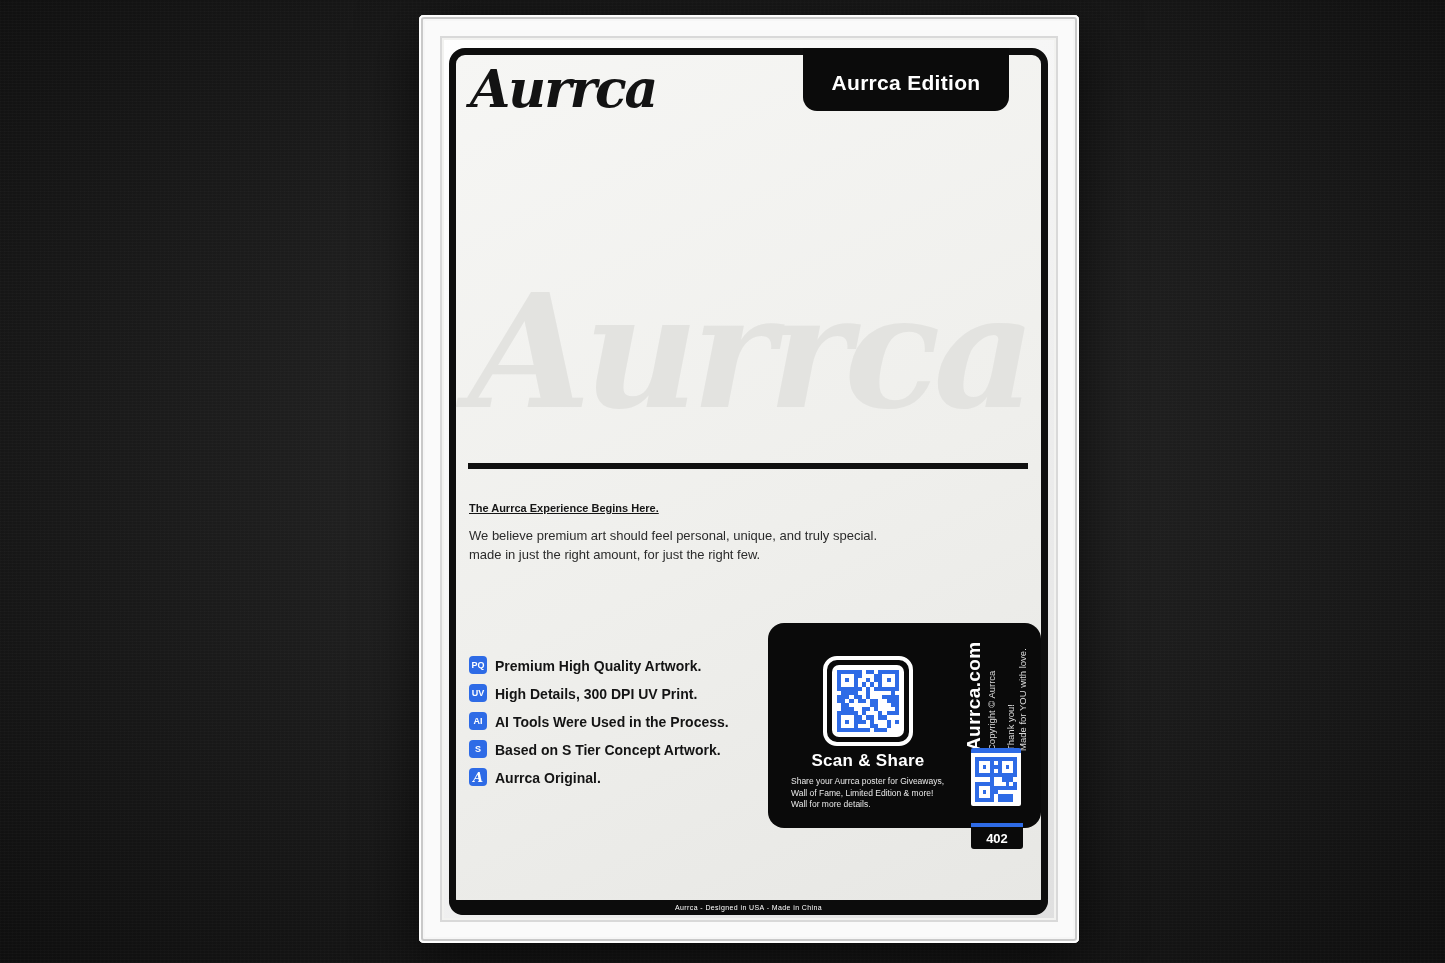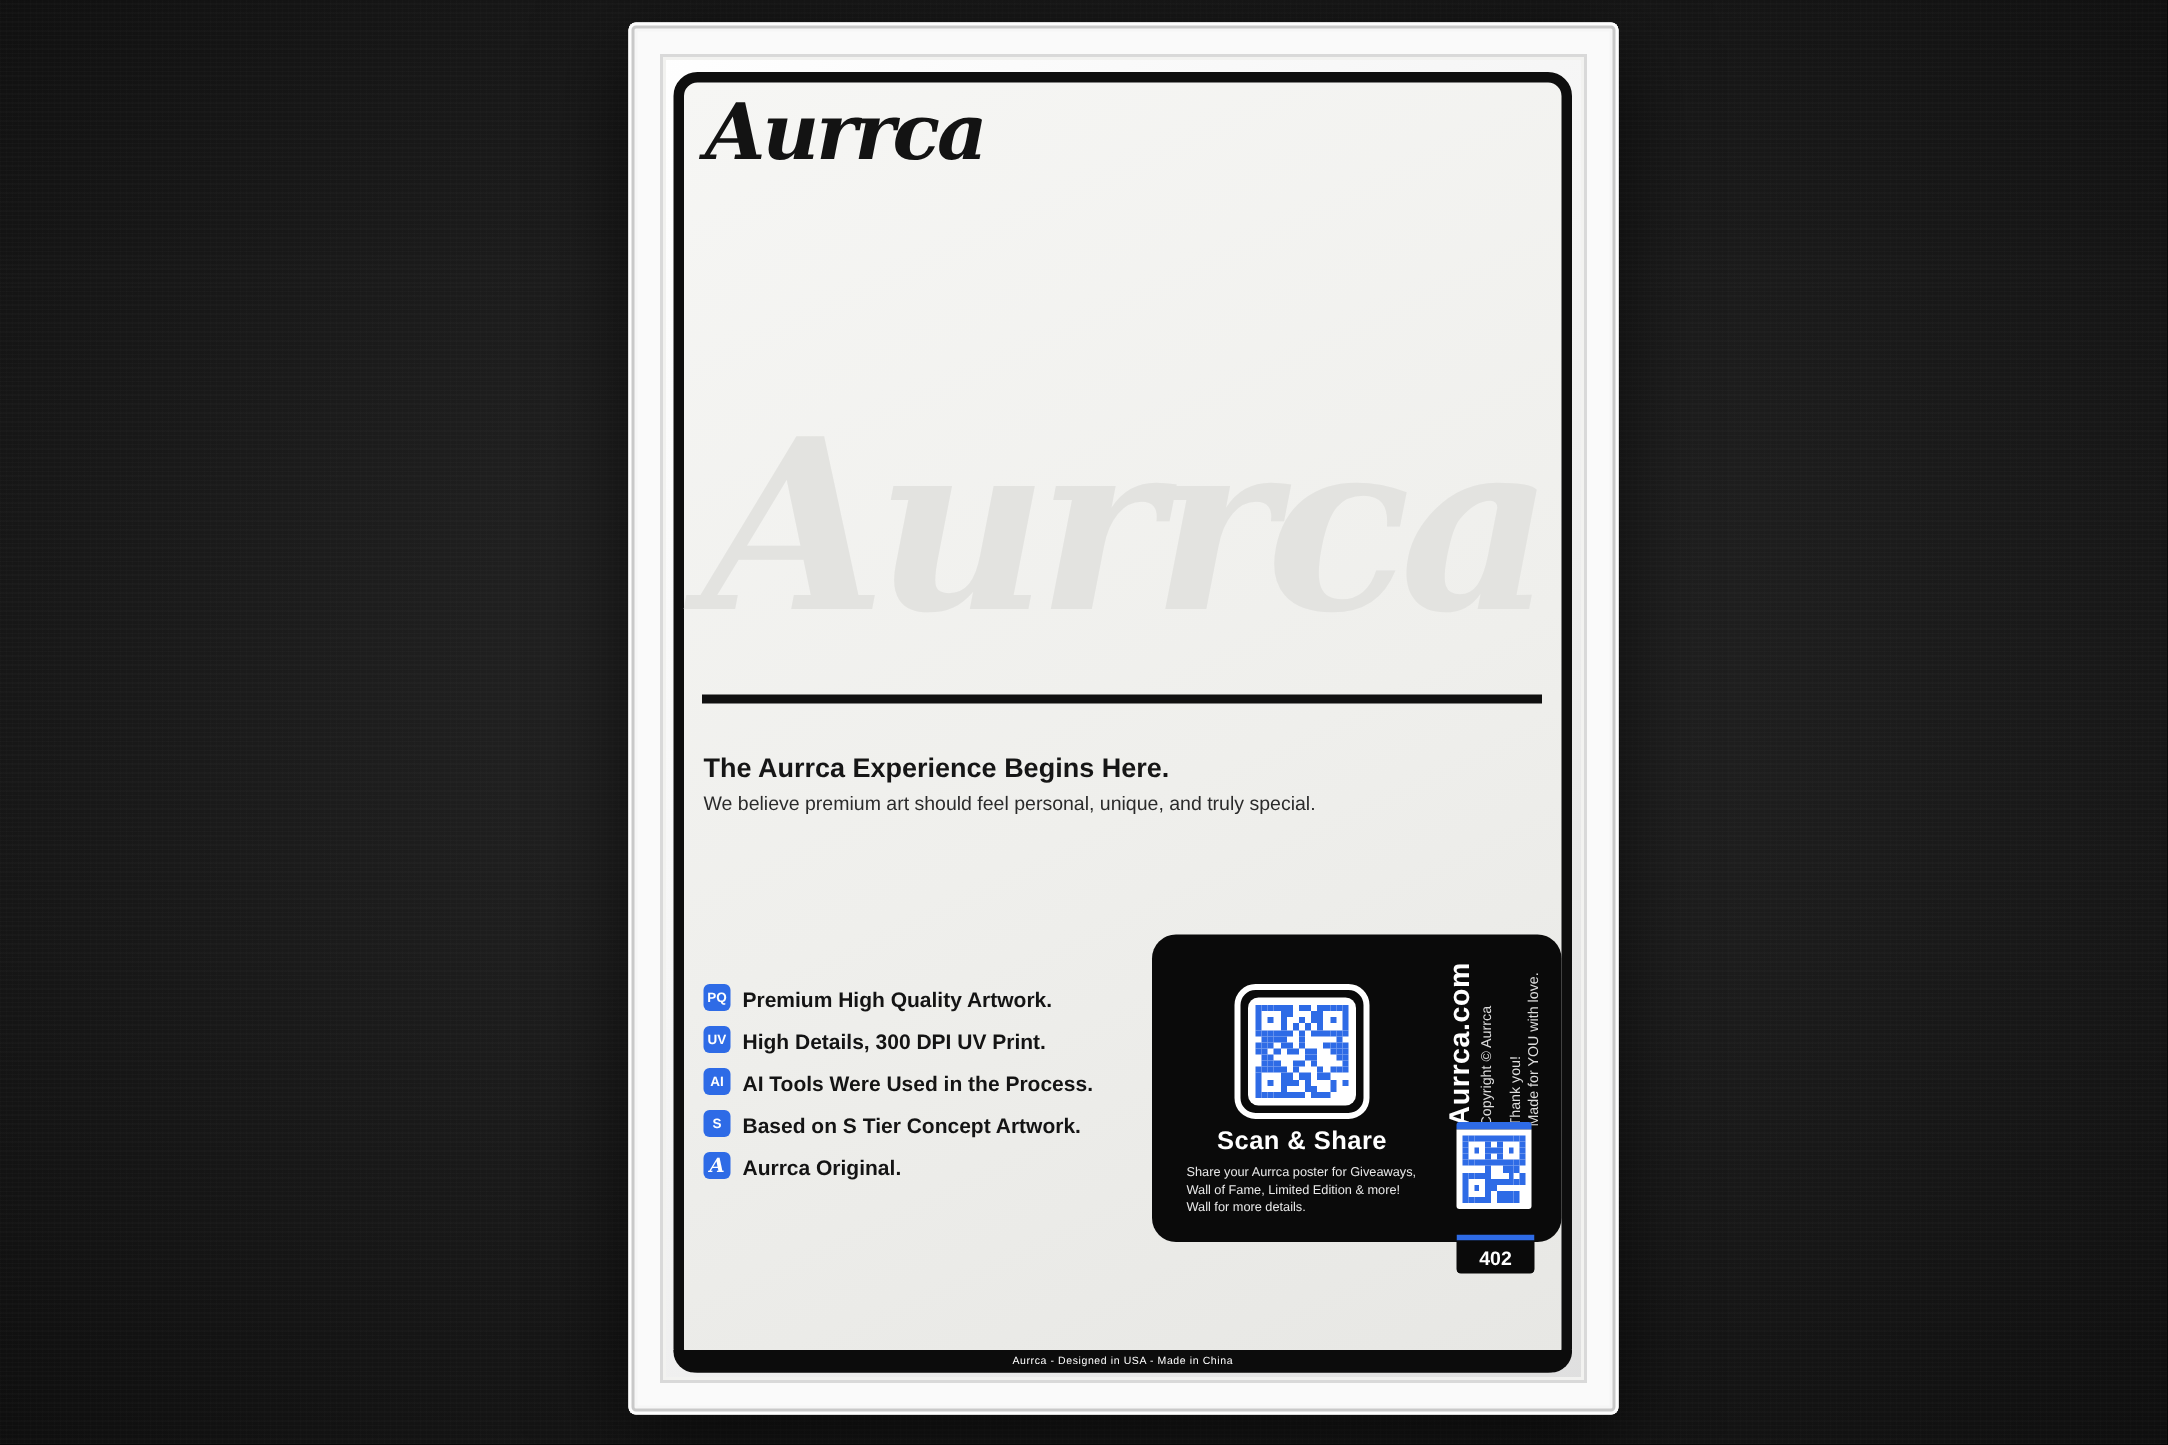--- a/index.html
+++ b/index.html
@@ -50,21 +50,21 @@
   .title{ font-size:20px; font-weight:bold; margin-bottom:13px; }
   .collection{ font-size:15.5px; font-weight:bold; margin-bottom:10px; }
   .edition-num{ font-size:14.5px; font-weight:600; color:#3f3f3f; }
   .watermark{
     position:absolute; left:0; right:0; top:218px; text-align:center;
     font-family:"DejaVu Serif", serif; font-style:italic; font-weight:bold;
     font-size:158px; line-height:1; letter-spacing:-7px; color:#e3e3e0;
     user-select:none; white-space:nowrap;
   }
   .divider{ position:absolute; left:12px; top:408px; width:560px; height:6px; background:#101010; }
-  .exp-heading{ position:absolute; left:13px; top:447px; font-size:18px; font-weight:bold; color:#161616; }
+  .exp-heading{ position:absolute; left:13px; top:447px; font-size:11px; font-weight:bold; color:#161616;text-decoration:underline; }
   .exp-body{ position:absolute; left:13px; top:471px; font-size:13px; line-height:19px; color:#2b2b2b; }
   
   .features{ position:absolute; left:13px; top:601px; }
   .feature-row{ display:flex; align-items:flex-end; height:18px; margin-bottom:10px; }
   .fbadge{
     width:18px; height:18px; border-radius:4px; background:#2e6be6; flex:0 0 18px;
     color:#fff; font-size:9px; font-weight:bold;
     display:flex; align-items:center; justify-content:center;
   }
   .fbadge.script{ font-family:"DejaVu Serif", serif; font-style:italic; font-size:13px; font-weight:bold; }
@@ -106,29 +106,33 @@
 </style>
 </head>
 <body>
 
 <div class="stage">
   <div class="frame">
     <div class="content">
 
       <div class="logo">Aurrca</div>
 
+      <div class="edition-badge">
+        <span>Aurrca Edition</span>
+      </div>
 
 
       <div class="watermark">Aurrca</div>
 
       <div class="divider"></div>
 
       <div class="exp-heading">The Aurrca Experience Begins Here.</div>
       <div class="exp-body">
         <div>We believe premium art should feel personal, unique, and truly special.</div>
+        <div>made in just the right amount, for just the right few.</div>
       </div>
 
       <div class="features">
         <div class="feature-row">
           <span class="fbadge">PQ</span>
           <span class="ftext">Premium High Quality Artwork.</span>
         </div>
         <div class="feature-row">
           <span class="fbadge">UV</span>
           <span class="ftext">High Details, 300 DPI UV Print.</span>

